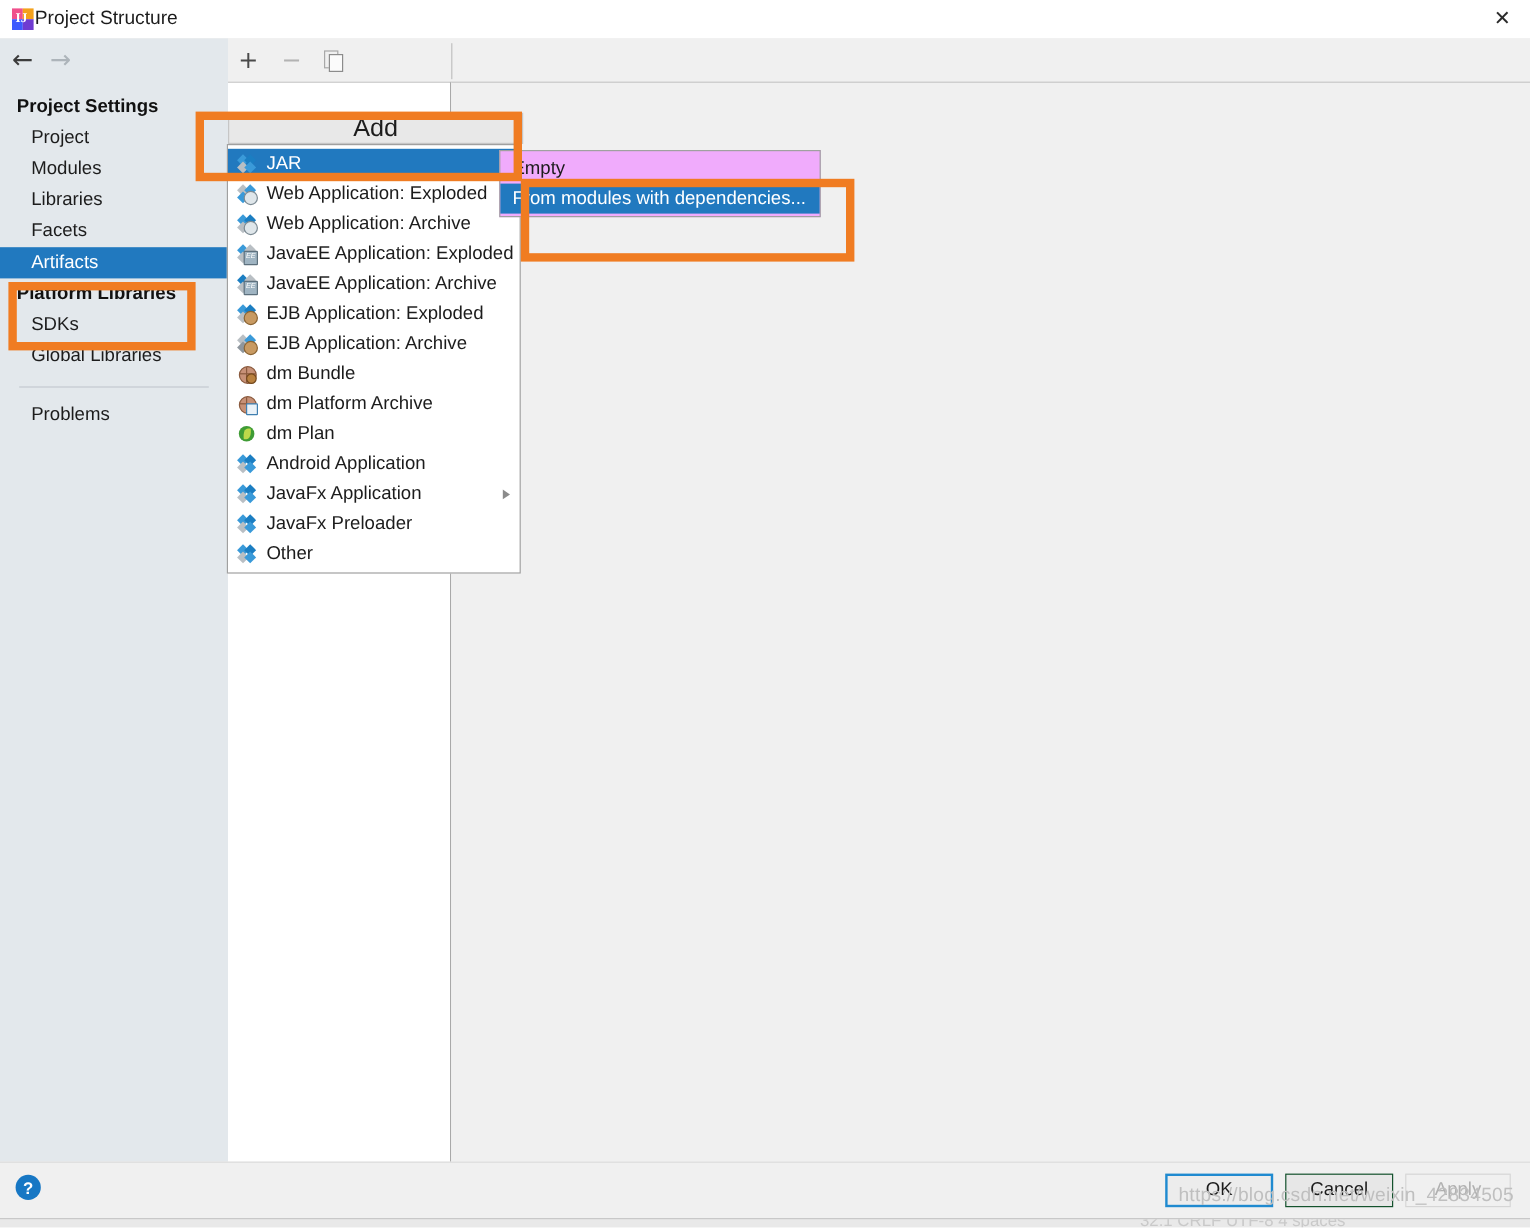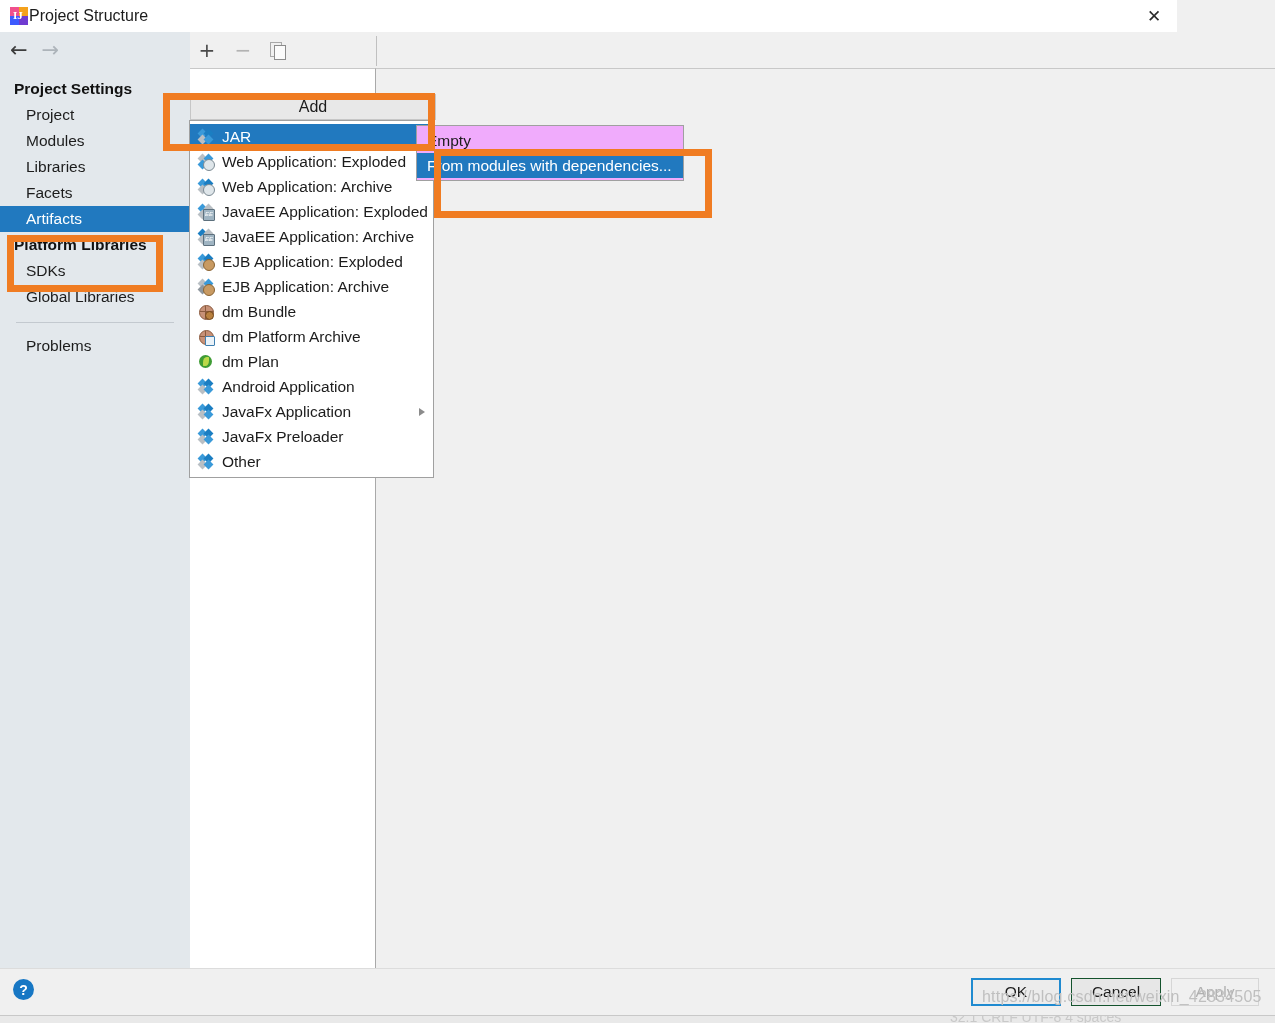--- a/index.html
+++ b/index.html
@@ -16,21 +16,21 @@
     width: 1275px;
     height: 1023px;
     overflow: hidden;
     background: #f0f0f0;
   }
 
   
   .titlebar {
     position: absolute;
     left: 0; top: 0;
-    width: 1177px; height: 32px;
+    width: 1275px; height: 32px;
     background: #ffffff;
     display: flex;
     align-items: center;
   }
   .title-icon {
     width: 18px; height: 18px;
     margin-left: 10px;
     position: relative;
     flex: none;
   }
@@ -193,21 +193,21 @@
   }
 
   
   .add-label {
     position: absolute;
     left: 190px; top: 62px;
     width: 246px; height: 26px;
     background: #e8e8e8;
     border: 1px solid #c6c6c6;
     box-sizing: border-box;
-    font-size: 16px;
+    font-size: 21px;
     color: #1c1c1c;
     display: flex;
     align-items: center;
     justify-content: center;
     z-index: 4;
   }
 
   
   .popup {
     position: absolute;

